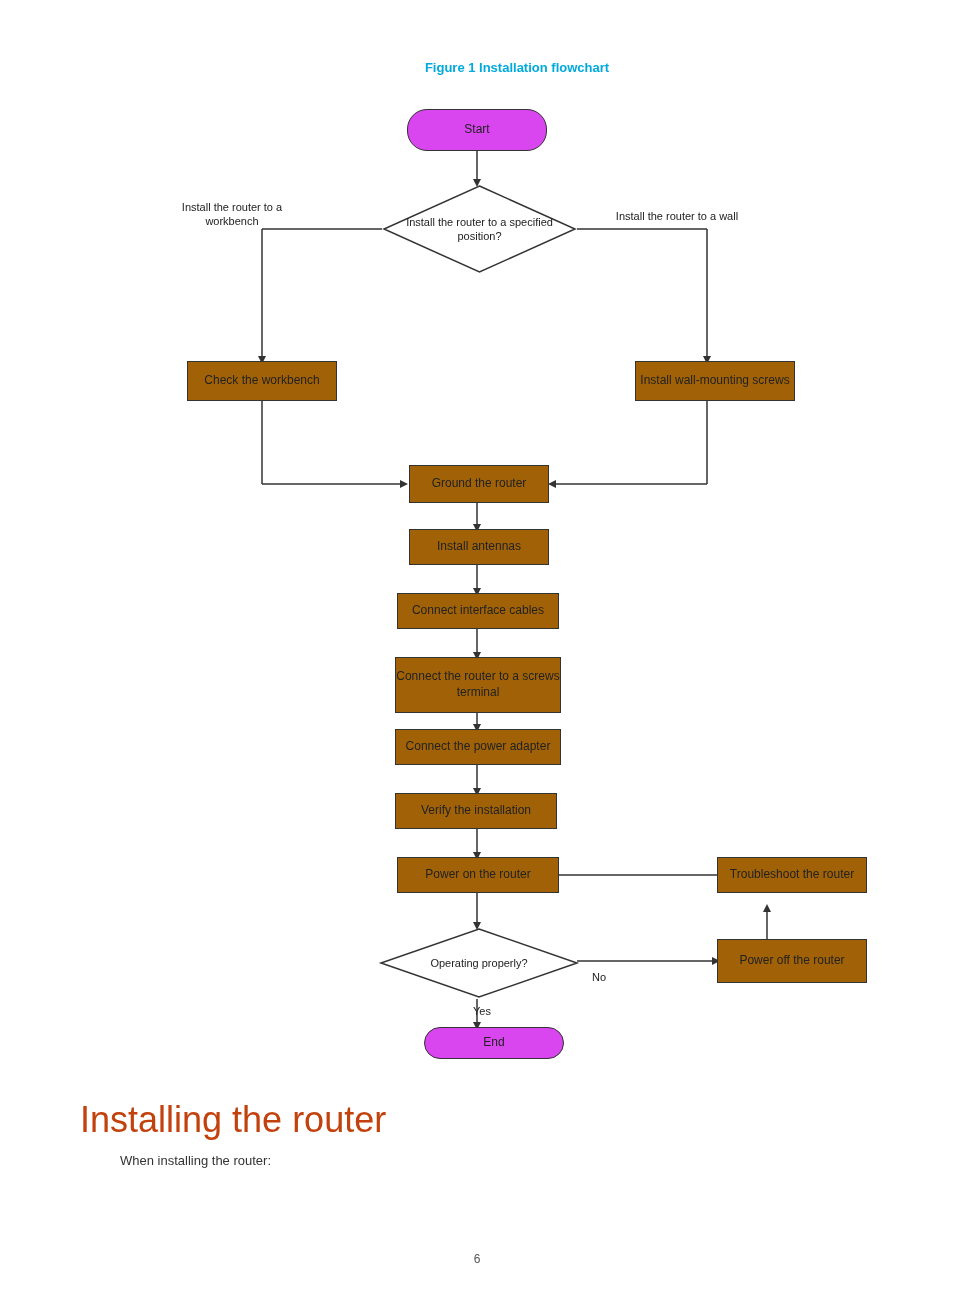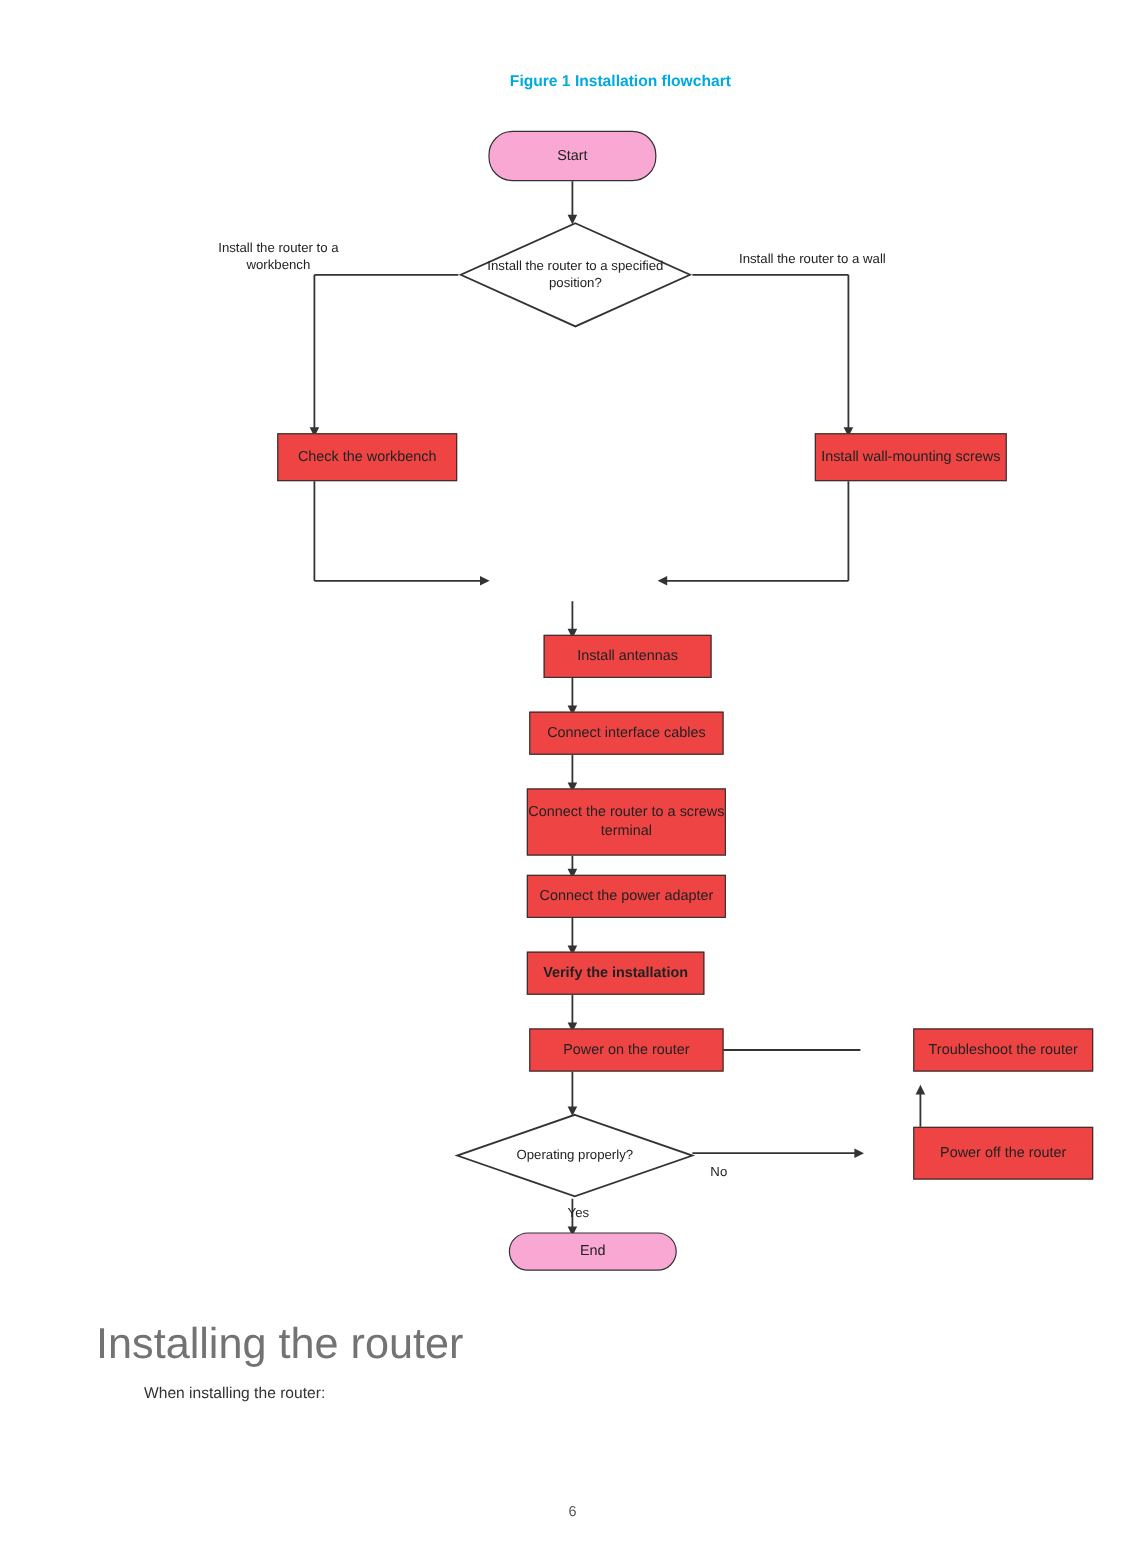--- a/index.html
+++ b/index.html
@@ -41,42 +41,41 @@
       align-items: center;
       justify-content: center;
       text-align: center;
       font-size: 12px;
       line-height: 1.3;
     }
 
     .fc-rounded {
       border: 1.5px solid #333;
       border-radius: 20px;
-      background: #f9a8d4;
+      background: #d946ef;
     }
 
     .fc-rect {
       border: 1.5px solid #333;
-      background: #ef4444;
-      margin-left: 44px;
+      background: #a16207;
     }
 
     
     .flowchart svg {
       position: absolute;
       top: 0; left: 0;
       width: 100%;
       height: 100%;
       pointer-events: none;
       overflow: visible;
     }
 
     
     .section-title {
-      color: #737373;
+      color: #c2410c;
       font-size: 36px;
       font-weight: 300;
       margin-top: 40px;
       margin-bottom: 12px;
     }
 
     .section-body {
       font-size: 13px;
       color: #333;
       margin-left: 40px;
@@ -174,38 +173,41 @@
     </div>
 
     <div class="fc-node fc-rect" style="left:100px; top:262px; width:150px; height:40px;">
       <span>Check the workbench</span>
     </div>
 
     <div class="fc-node fc-rect" style="left:548px; top:262px; width:160px; height:40px;">
       <span>Install wall-mounting screws</span>
     </div>
 
+    <div class="fc-node fc-rect" style="left:322px; top:366px; width:140px; height:38px;">
+      <span>Ground the router</span>
+    </div>
 
     <div class="fc-node fc-rect" style="left:322px; top:430px; width:140px; height:36px;">
       <span>Install antennas</span>
     </div>
 
     <div class="fc-node fc-rect" style="left:310px; top:494px; width:162px; height:36px;">
       <span>Connect interface cables</span>
     </div>
 
     <div class="fc-node fc-rect" style="left:308px; top:558px; width:166px; height:56px;">
       <span>Connect the router to a screws terminal</span>
     </div>
 
     <div class="fc-node fc-rect" style="left:308px; top:630px; width:166px; height:36px;">
       <span>Connect the power adapter</span>
     </div>
 
-    <div class="fc-node fc-rect" style="left:308px; top:694px; width:148px; height:36px;font-weight:bold;">
+    <div class="fc-node fc-rect" style="left:308px; top:694px; width:162px; height:36px;">
       <span>Verify the installation</span>
     </div>
 
     <div class="fc-node fc-rect" style="left:310px; top:758px; width:162px; height:36px;">
       <span>Power on the router</span>
     </div>
 
     <div class="fc-node" style="left:292px; top:828px; width:200px; height:72px;">
       <svg viewBox="0 0 200 72" style="position:absolute;top:0;left:0;width:200px;height:72px;">
         <polygon points="100,2 198,36 100,70 2,36" fill="white" stroke="#333" stroke-width="1.5"></polygon>

